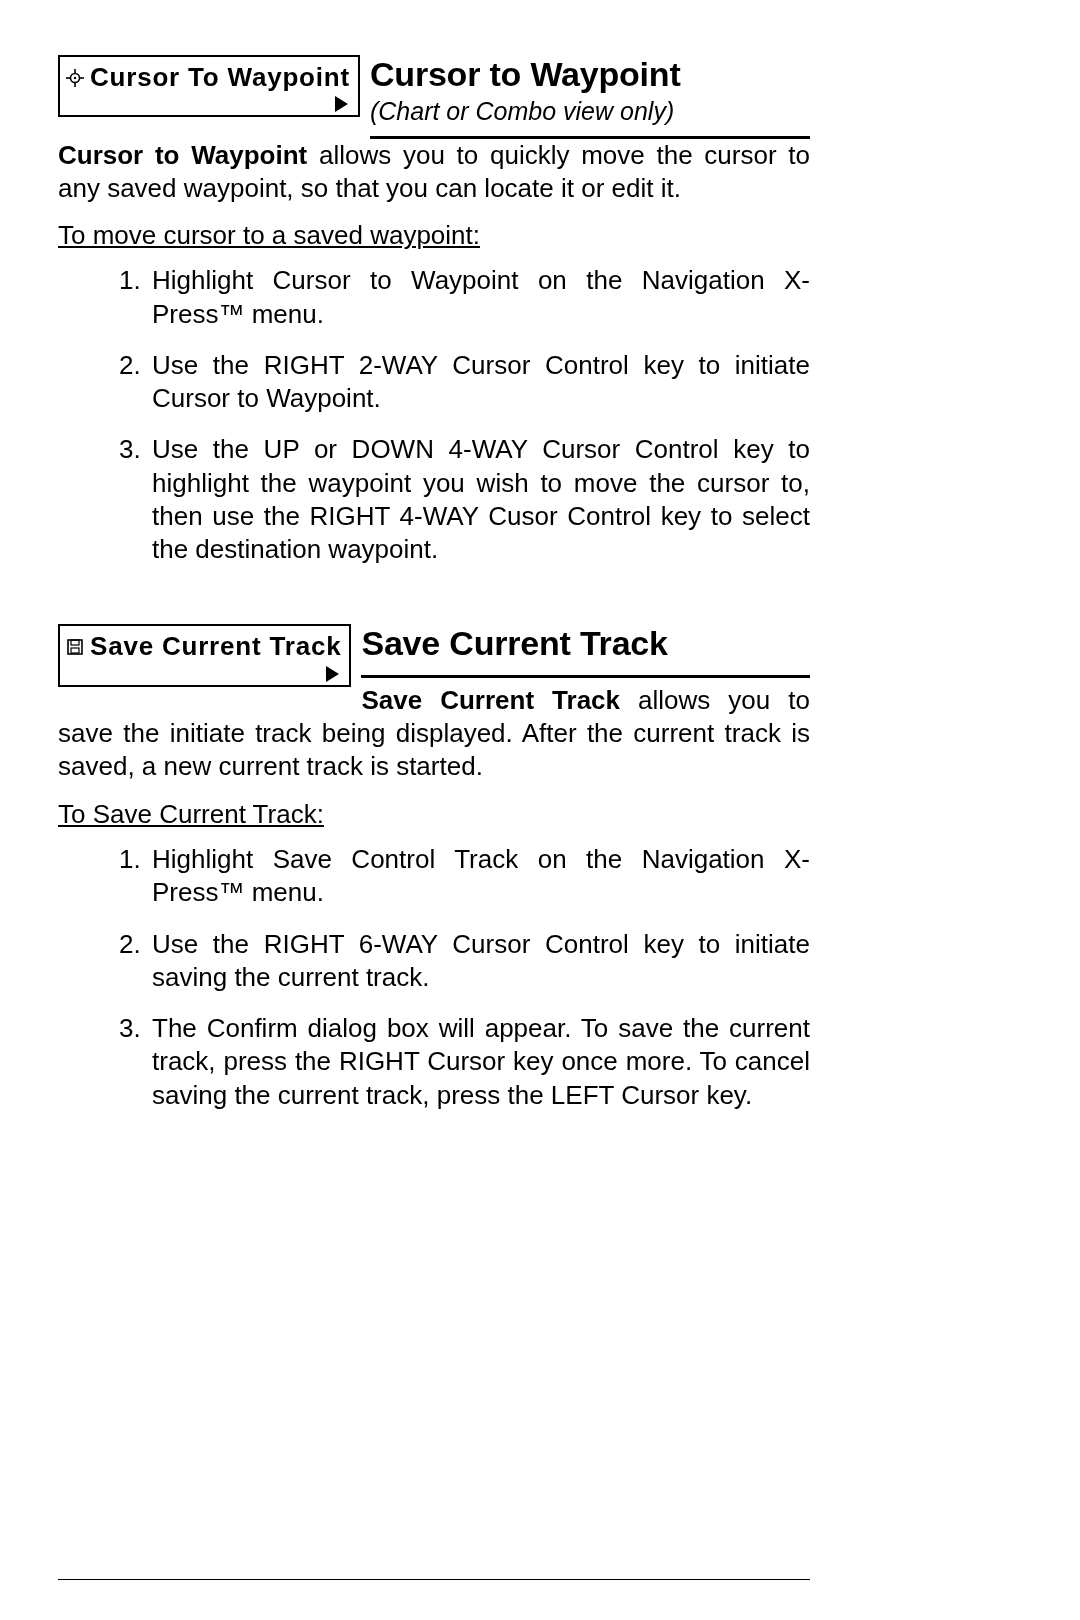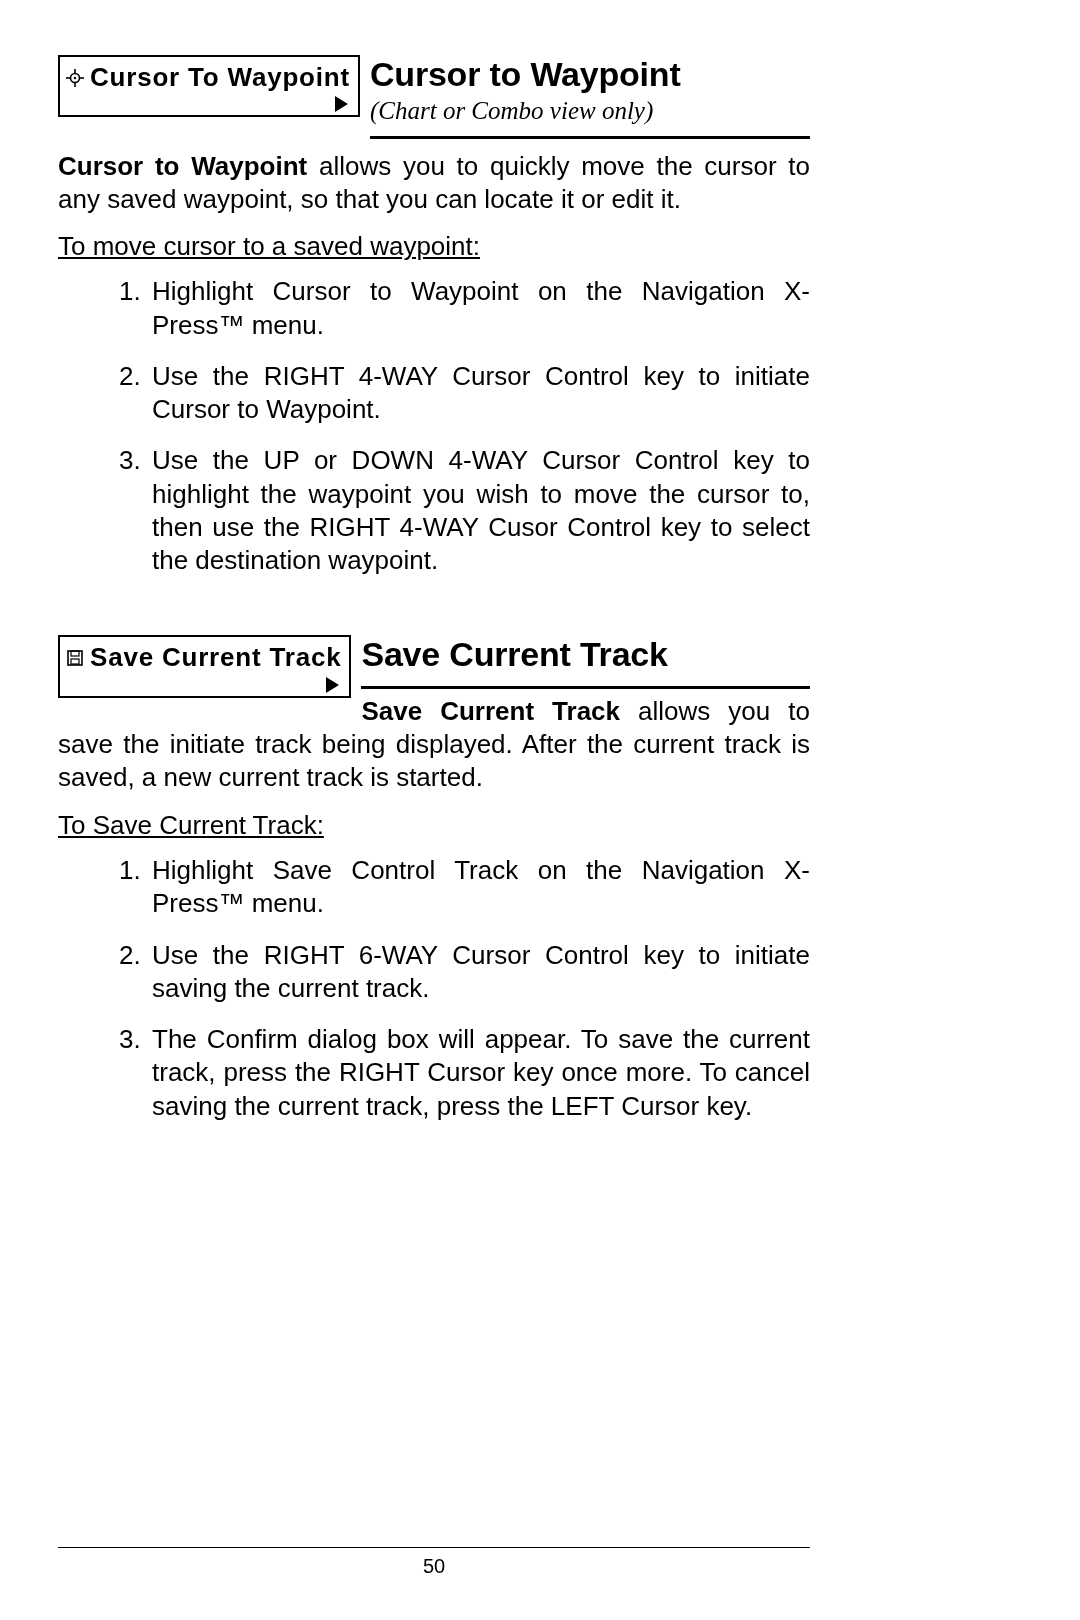--- a/index.html
+++ b/index.html
@@ -58,37 +58,37 @@
     font-stretch: condensed;
     letter-spacing: -0.2px;
     margin-top: -2px;
   }
   .subtitle {
     font-style: italic;
     font-size: 25px;
     border-bottom: 3px solid #000;
     padding-bottom: 9px;
     margin-top: -2px;
-    font-family: Liberation Serif, serif;
+    font-family: Liberation Sans, sans-serif;
     font-weight: 400;
     overflow: hidden;
   }
   .section2-underline {
     border-bottom: 3px solid #000;
     padding-bottom: 6px;
     margin-top: 3px;
     overflow: hidden;
     height: 0;
   }
   .body-para {
     clear: none;
     text-align: justify;
     margin: 12px 0 14px 0;
   }
-  .body-para.first { margin-top: 11px; }
+  .body-para.first { margin-top: 0; }
   .bold-run { font-weight: 700; }
   .note {
     font-style: italic;
     font-size: 22px;
     margin: 14px 0 18px 18px;
   }
   .note .note-label { font-weight: 700; font-style: italic; }
   .note .tm { font-size: 0.65em; vertical-align: super; font-style: italic; }
   .proc-head {
     text-decoration: underline;
@@ -154,21 +154,21 @@
     <div class="subtitle">(Chart or Combo view only)</div>
 
     <p class="body-para first" style="text-align:justify;">
       <span class="bold-run">Cursor to Waypoint</span><span> allows you to quickly move the cursor to any saved waypoint, so that you can locate it or edit it.</span>
     </p>
 
 
     <p class="proc-head">To move cursor to a saved waypoint:</p>
     <ol class="steps">
       <li>Highlight Cursor to Waypoint on the Navigation X-Press™ menu.</li>
-      <li>Use the RIGHT 4-WAY Cursor Control key to initiate Cursor to Waypoint.</li>
+      <li>Use the RIGHT 2-WAY Cursor Control key to initiate Cursor to Waypoint.</li>
       <li>Use the UP or DOWN 4-WAY Cursor Control key to highlight the waypoint you wish to move the cursor to, then use the RIGHT 4-WAY Cusor Control key to select the destination waypoint.</li>
     </ol>
   </div>
 
   <div class="section clearfix">
     <div class="ui-box">
       <div class="ui-box-title">
         <span class="icon-save">
           <svg viewBox="0 0 18 18">
               <rect x="2" y="2" width="14" height="14" fill="none" stroke="#000" stroke-width="1.6"></rect>
@@ -190,15 +190,14 @@
     <p class="proc-head">To Save Current Track:</p>
     <ol class="steps">
       <li>Highlight Save Control Track on the Navigation X-Press™ menu.</li>
       <li>Use the RIGHT 6-WAY Cursor Control key to initiate saving the current track.</li>
       <li>The Confirm dialog box will appear. To save the current track,  press the RIGHT Cursor key once more. To cancel saving the current track, press the LEFT Cursor key.</li>
     </ol>
   </div>
 
   <div class="footer">
     <div class="footer-rule"></div>
-    <div class="page-num">50</div>
   </div>
 </div>
 
 </body></html>

